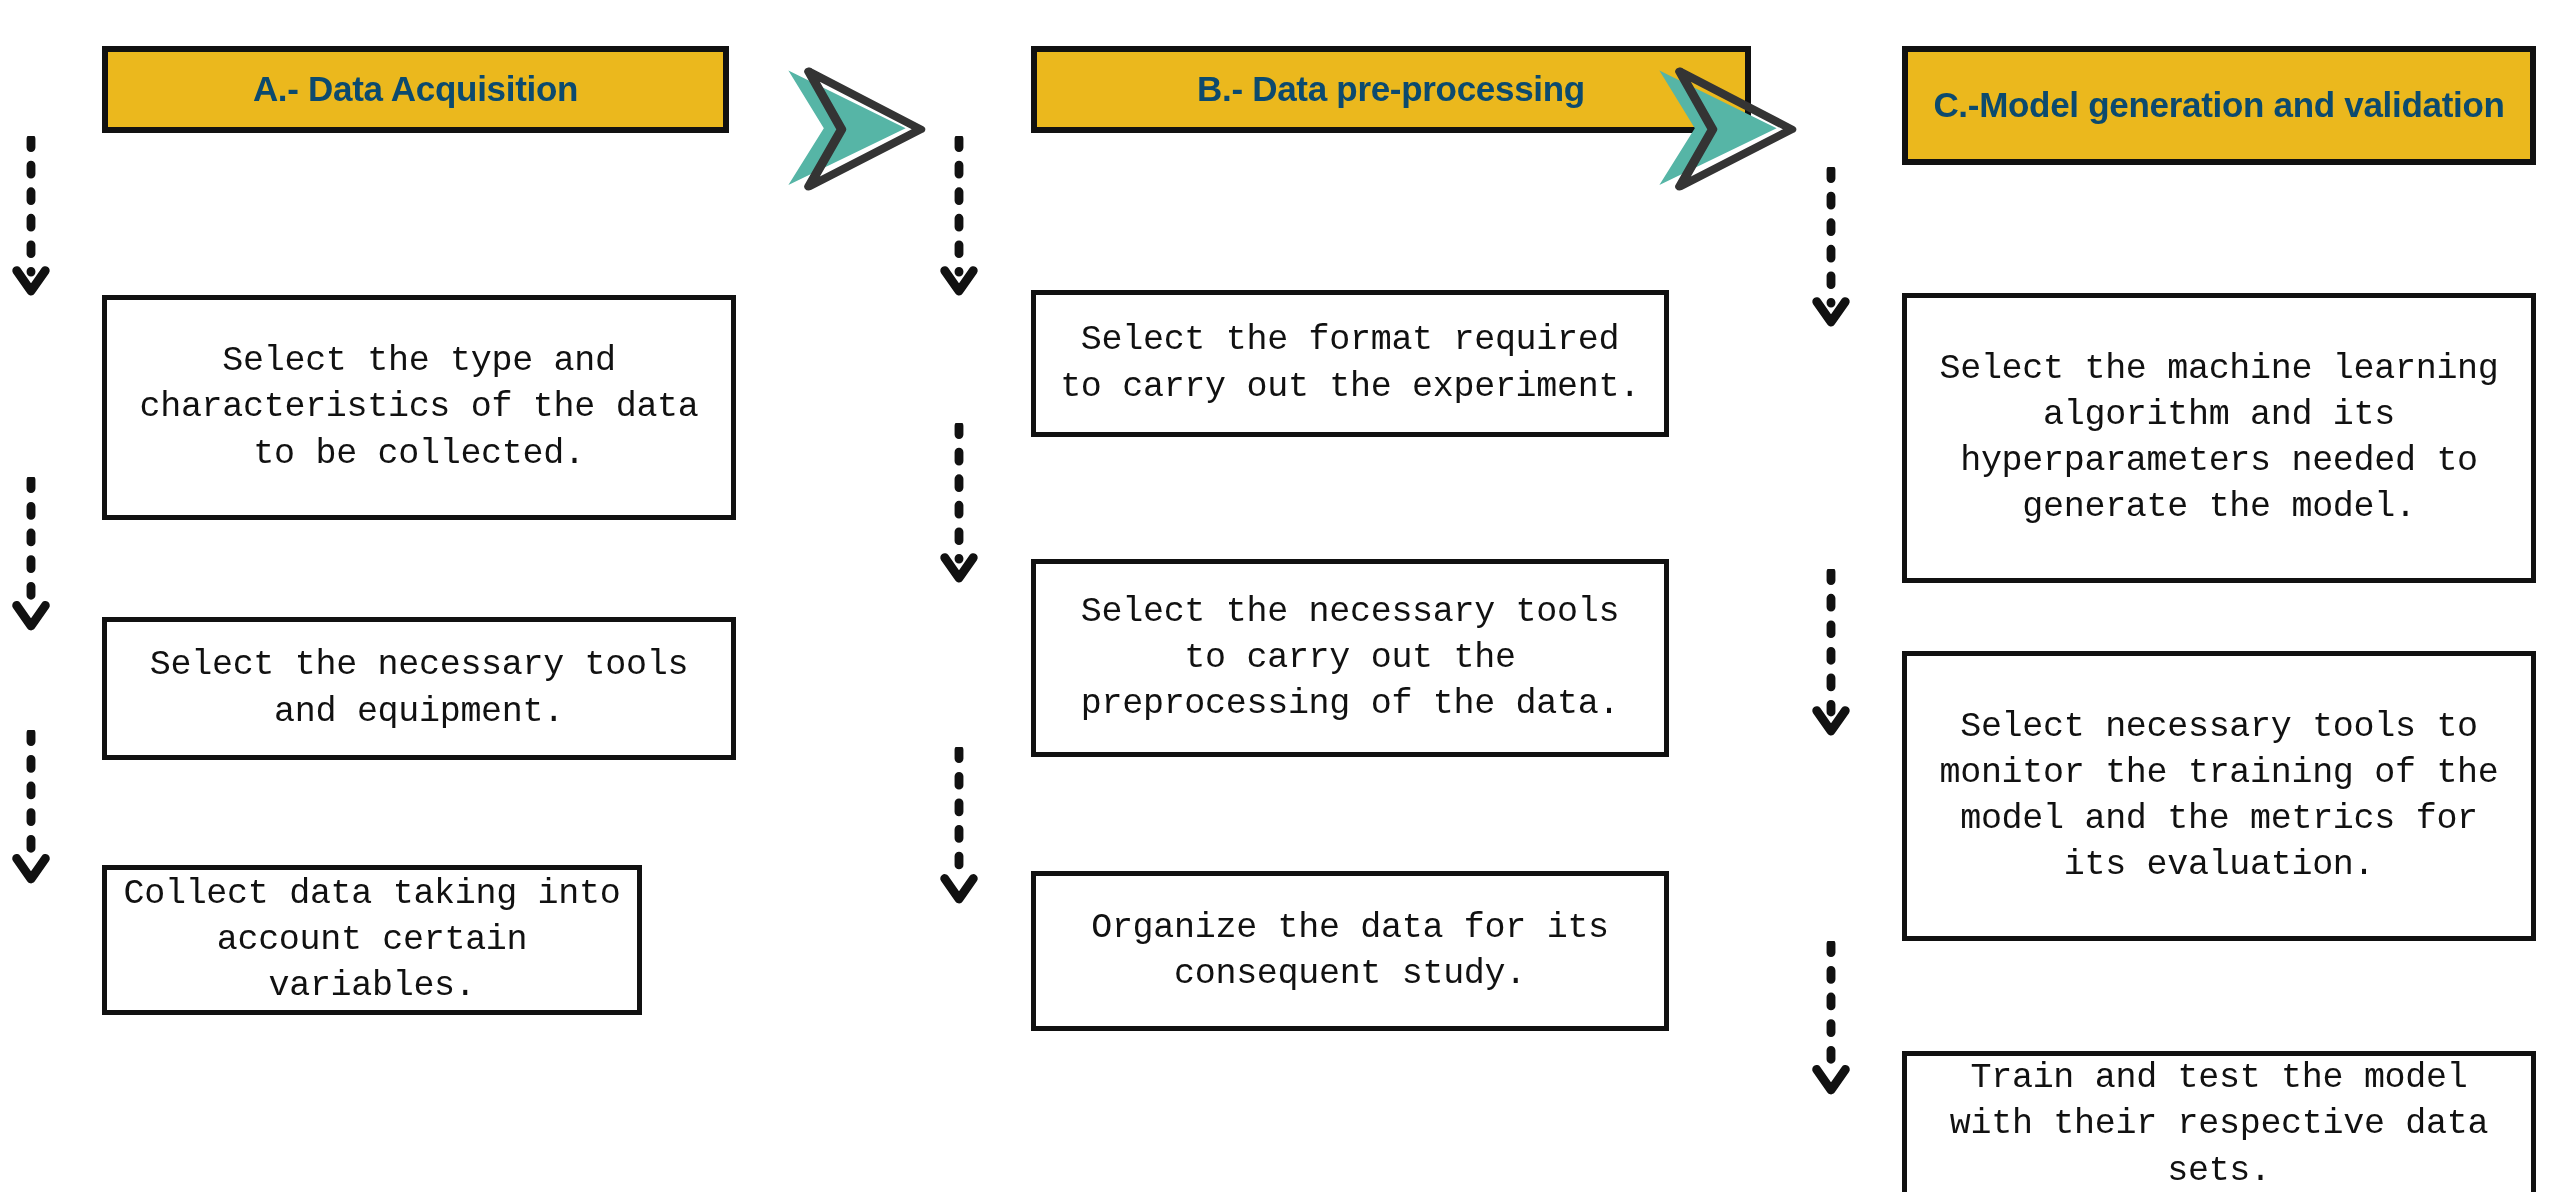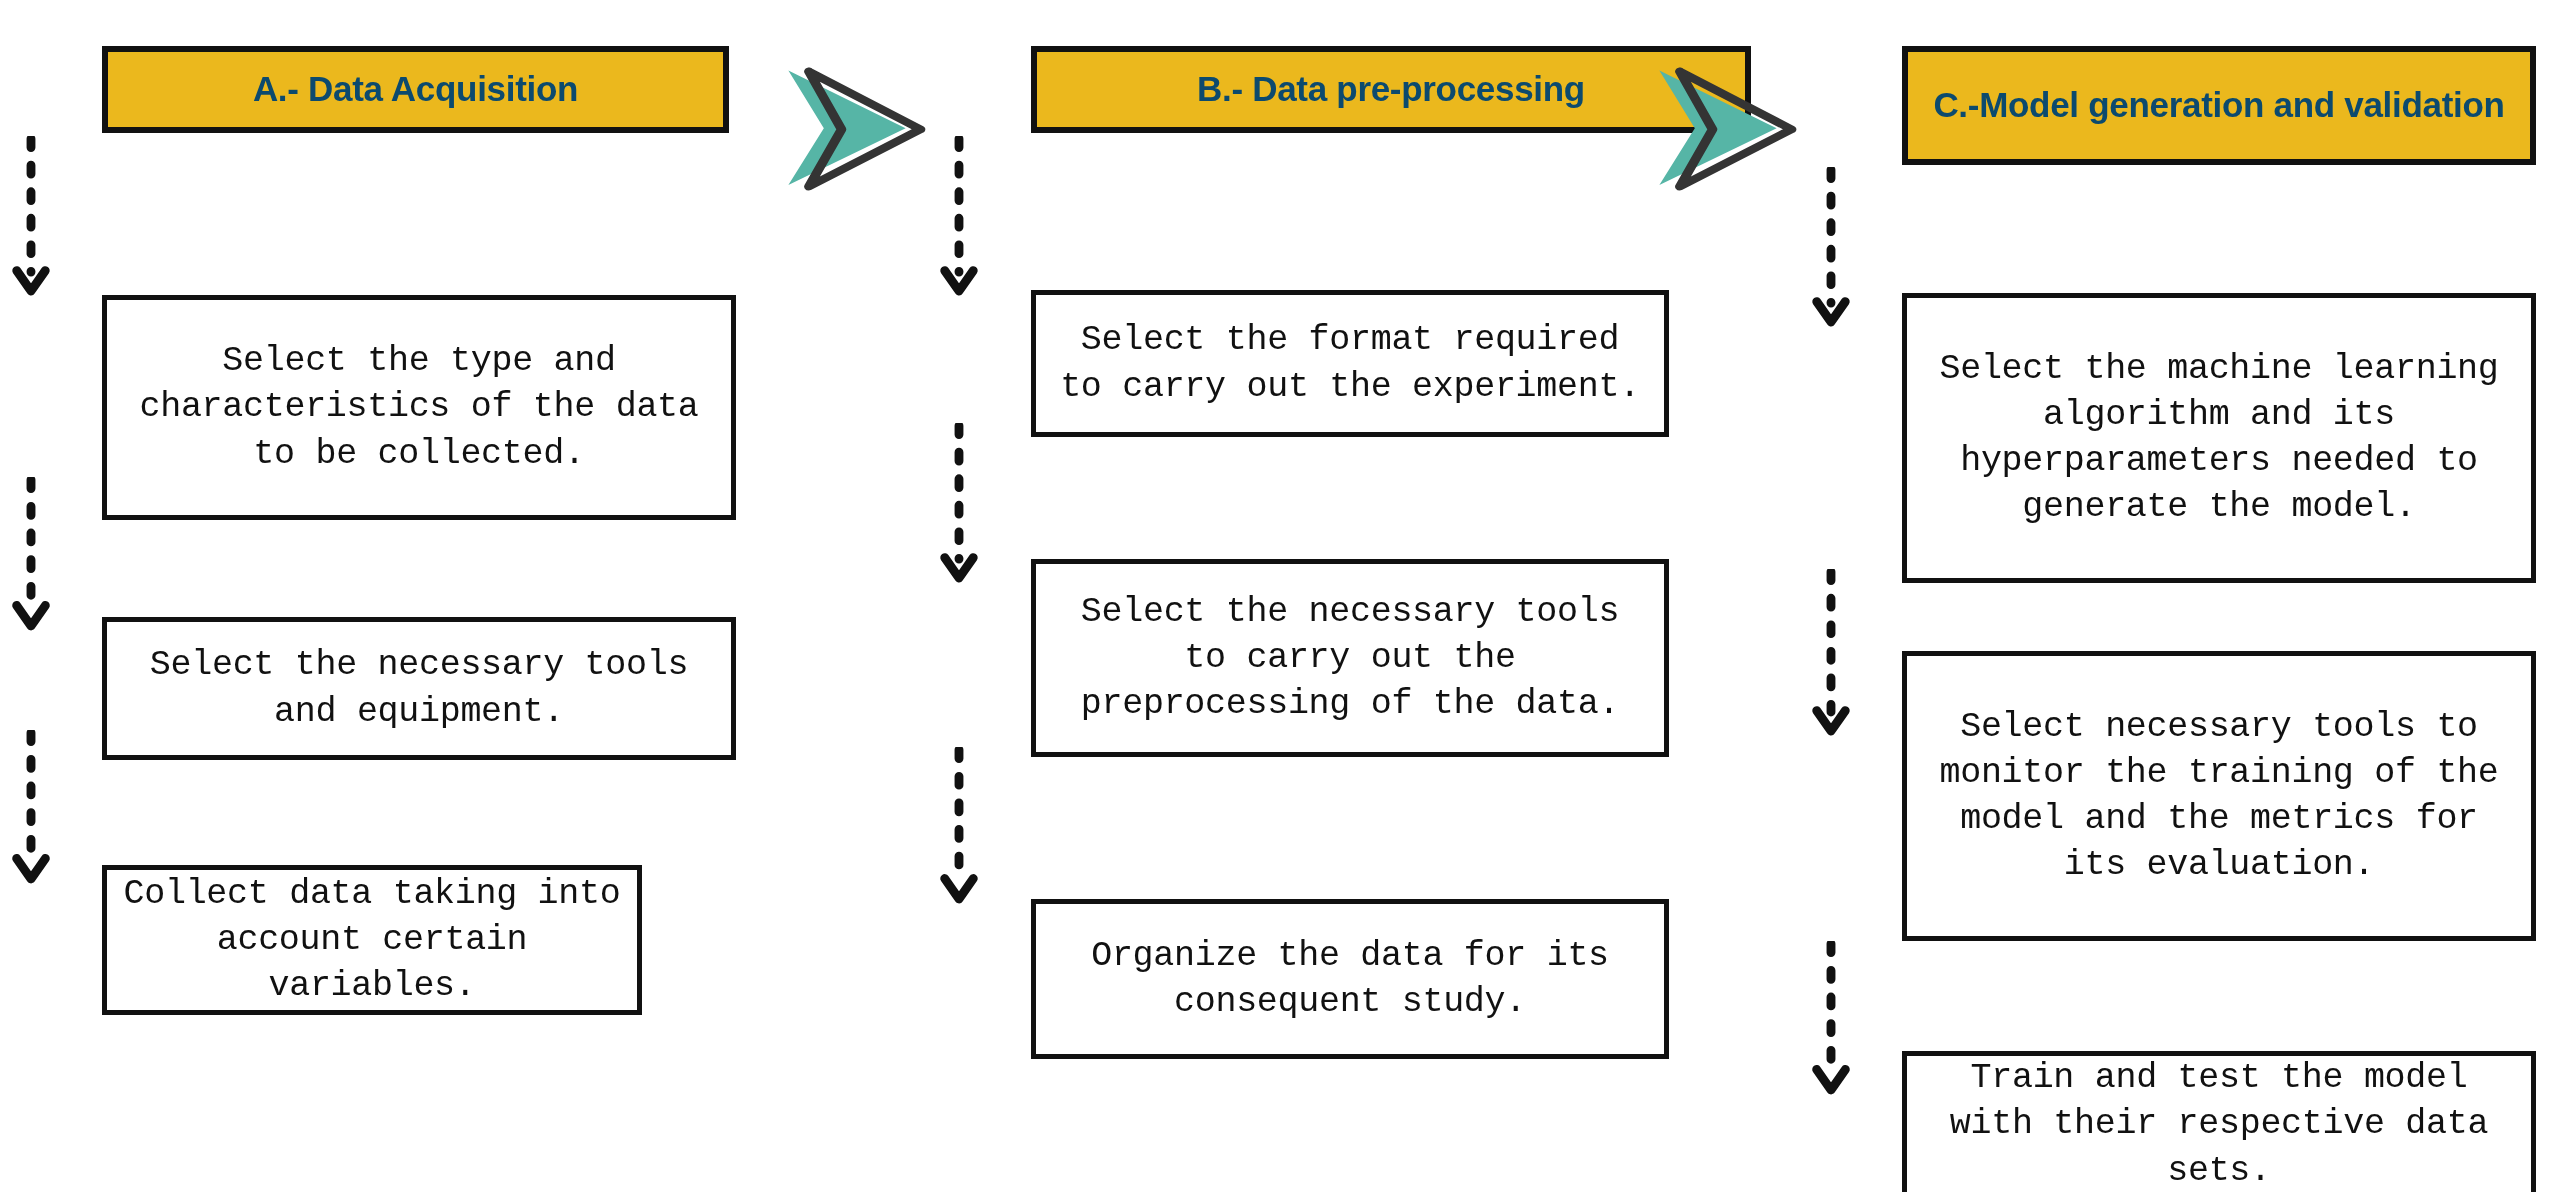--- a/index.html
+++ b/index.html
@@ -67,21 +67,21 @@
   }
 
   
   .a1 { left: 102px; top: 295px;  width: 634px; height: 225px; }
   .a2 { left: 102px; top: 617px;  width: 634px; height: 143px; }
   .a3 { left: 102px; top: 865px; width: 540px; height: 150px; }
 
   
   .b1 { left: 1031px; top: 290px;  width: 638px; height: 147px; }
   .b2 { left: 1031px; top: 559px;  width: 638px; height: 198px; }
-  .b3 { left: 1031px; top: 871px; width: 638px; height: 160px; margin-top: 28px; }
+  .b3 { left: 1031px; top: 871px; width: 638px; height: 160px; }
 
   
   .c1 { left: 1902px; top: 293px;  width: 634px; height: 290px; }
   .c2 { left: 1902px; top: 651px;  width: 634px; height: 290px; }
   .c3 { left: 1902px; top: 1019px; width: 634px; height: 147px; margin-top: 32px; }
 
   
   .chevron {
     position: absolute;
     width: 157px;

